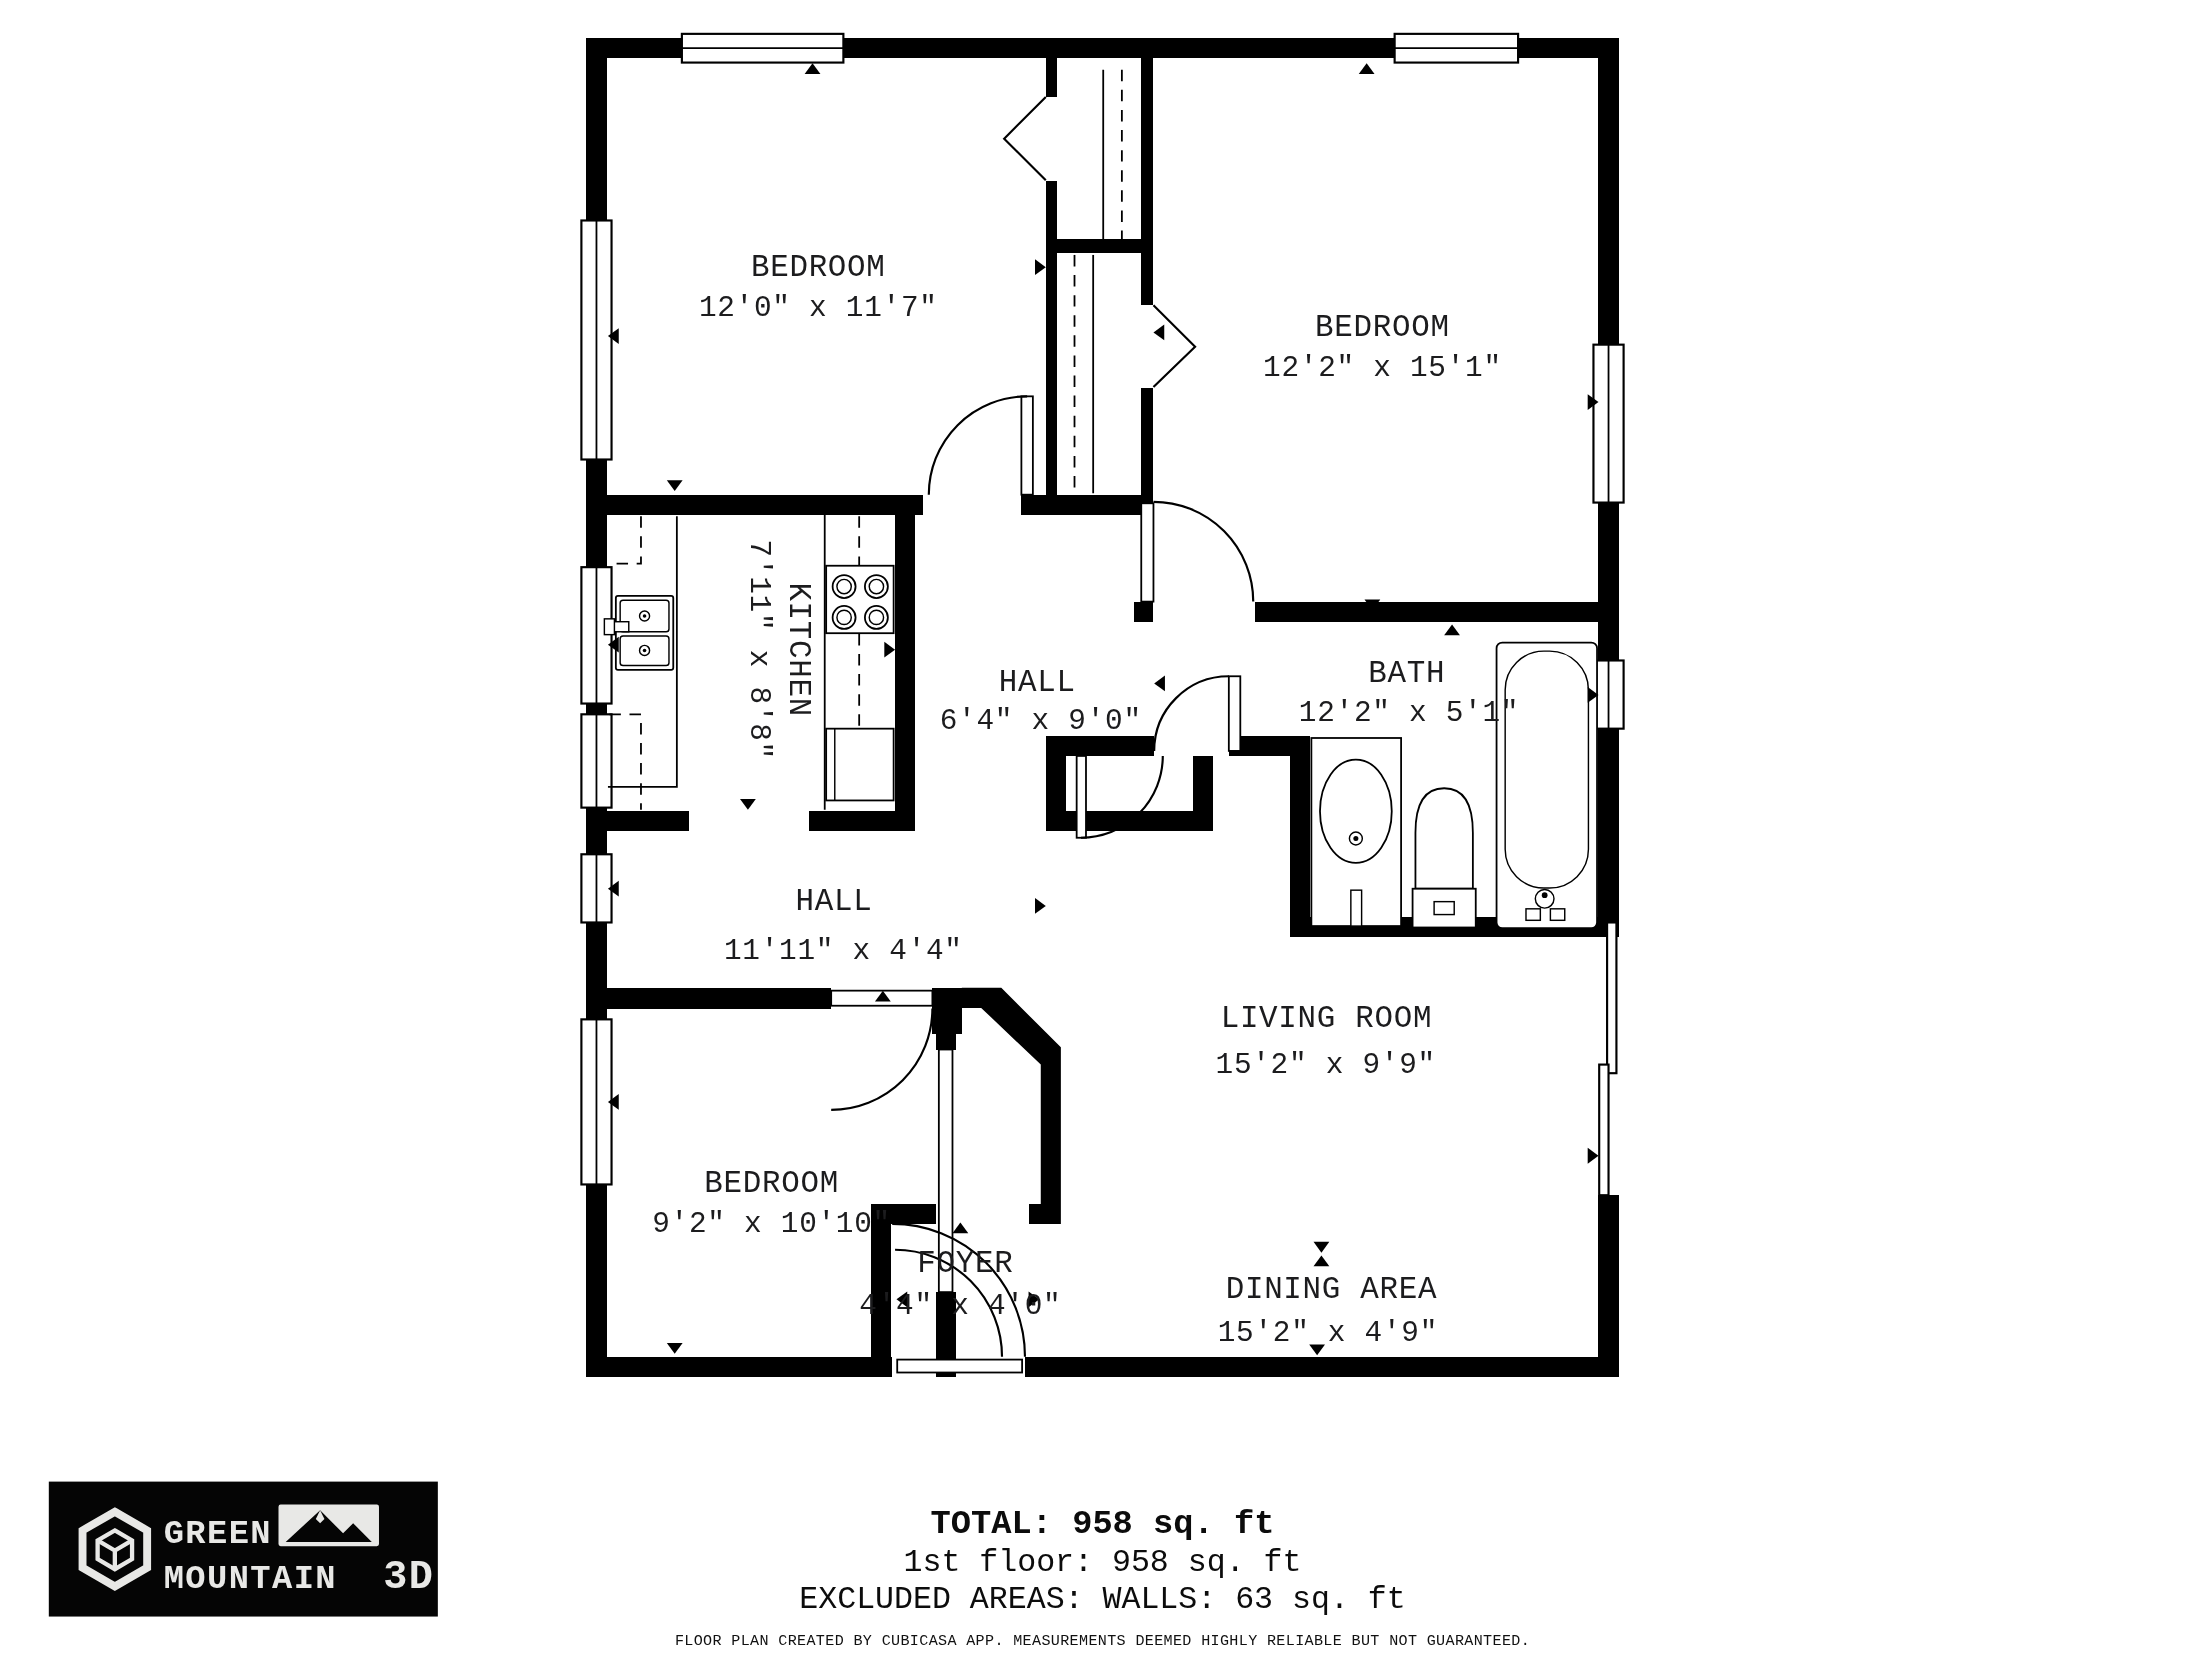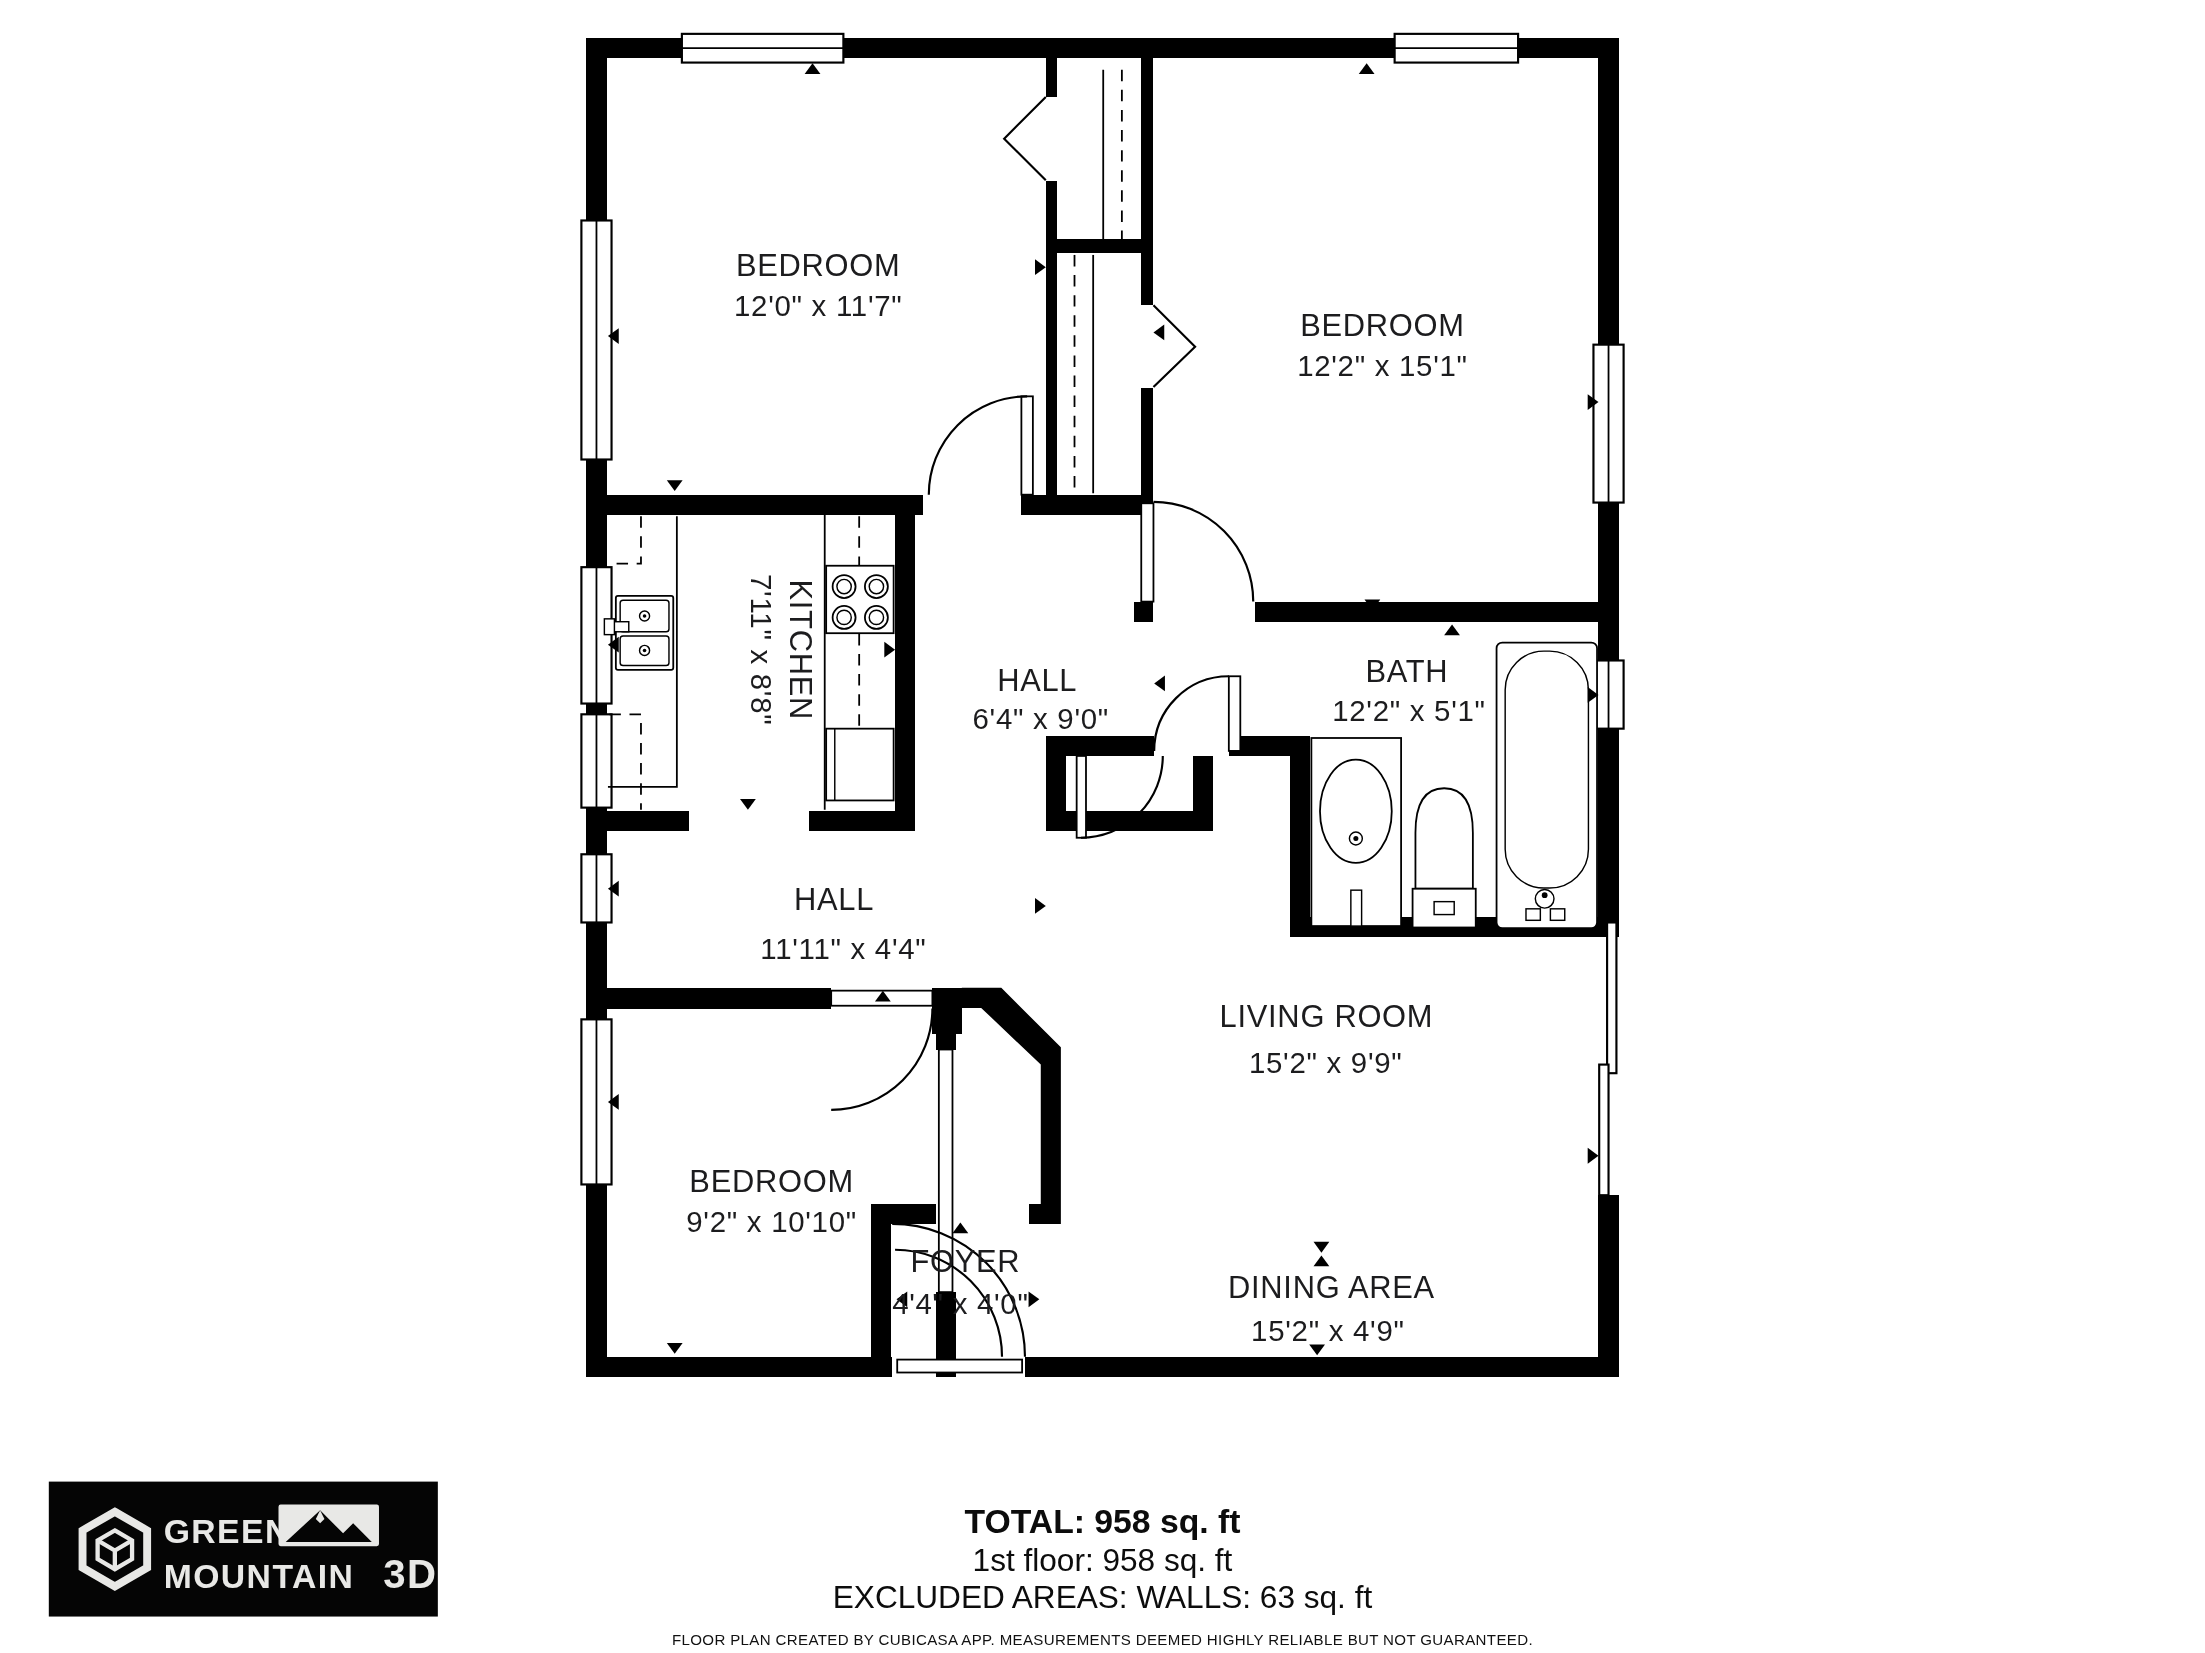--- a/index.html
+++ b/index.html
@@ -1,17 +1,17 @@
 <!DOCTYPE html>
 <html style="font-size:11.5px"><head>
 <meta charset="utf-8">
 <style>
   html,body{margin:0;padding:0;background:#ffffff;width:2205px;height:1654px;}
   .page{position:relative;width:2205px;height:1654px;background:#fff;overflow:hidden;
-        font-family:Liberation Sans, sans-serif;text-align:right;}
+        font-family:Liberation Mono, monospace;text-align:right;}
   svg{position:absolute;left:0;top:0;}
   .wall{fill:#000000;shape-rendering:crispEdges;}
   .frame{fill:#ffffff;stroke:#000000;stroke-width:3;}
   .thin{stroke:#000000;stroke-width:2.5;fill:none;}
   .dash{stroke:#000000;stroke-width:2.5;fill:none;stroke-dasharray:16 12;}
   .arc{stroke:#000000;stroke-width:3;fill:none;}
   .leaf{fill:#ffffff;stroke:#000000;stroke-width:2.5;}
   .fix{fill:#ffffff;stroke:#000000;stroke-width:2.5;}
   .fix2{fill:#ffffff;stroke:#000000;stroke-width:2;}
   .mark{fill:#000000;}

